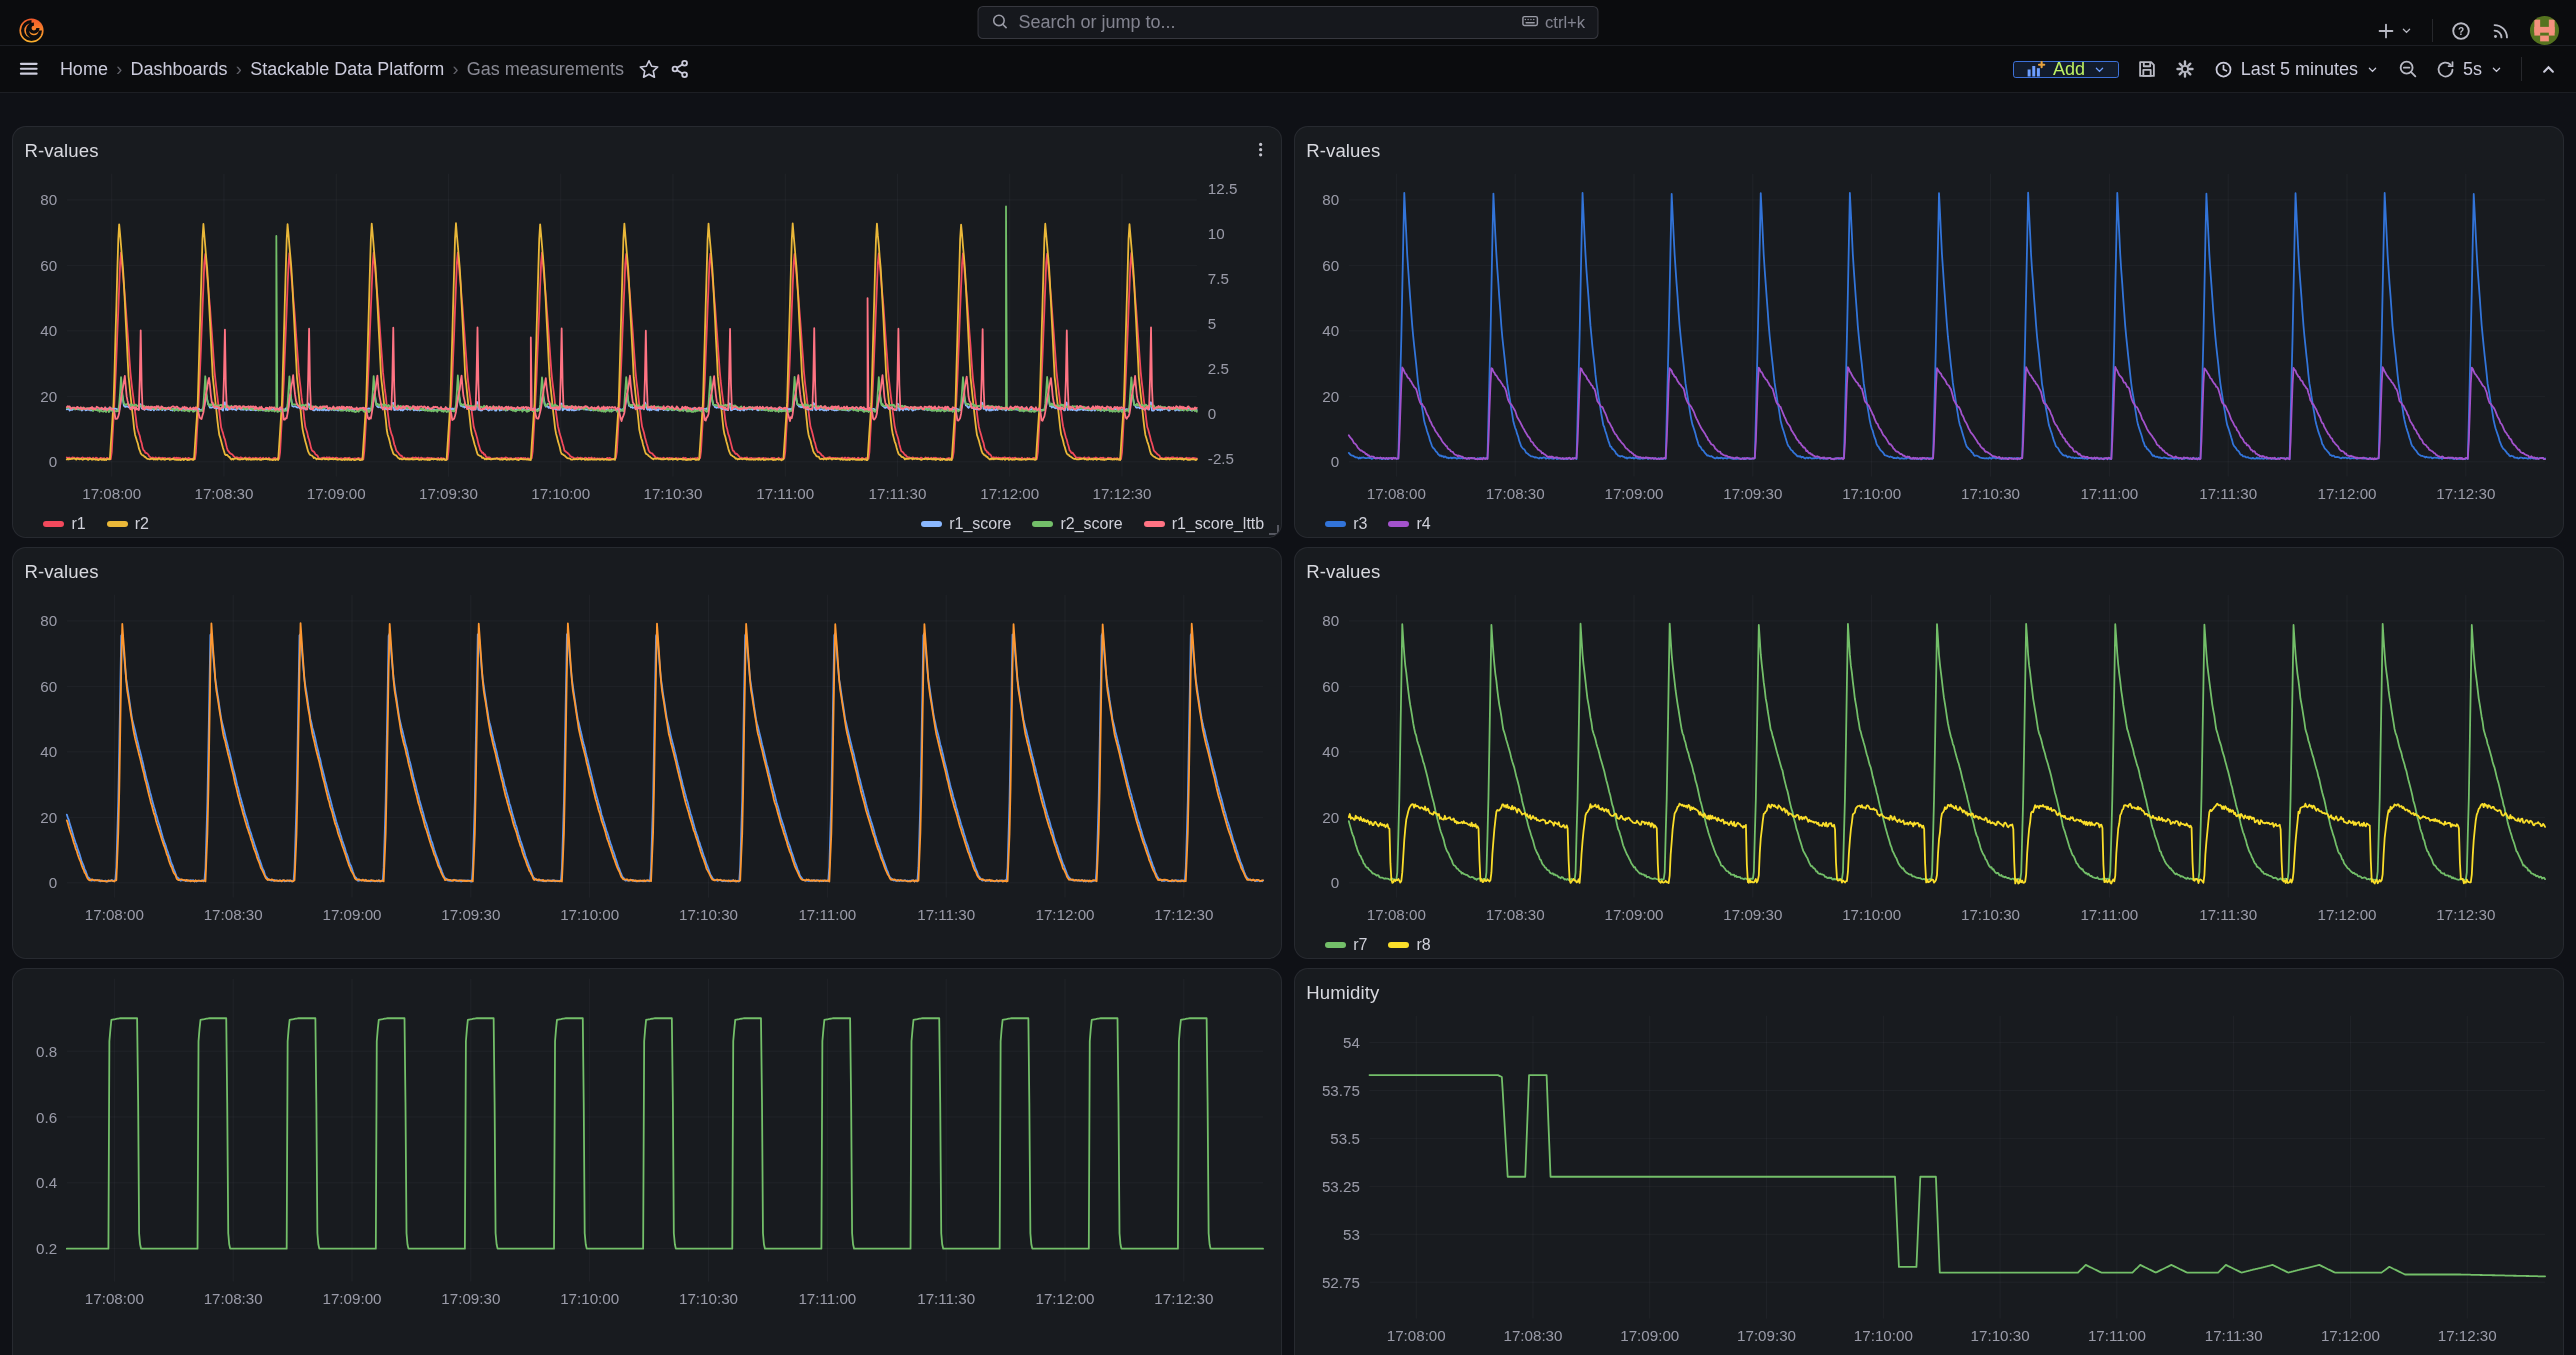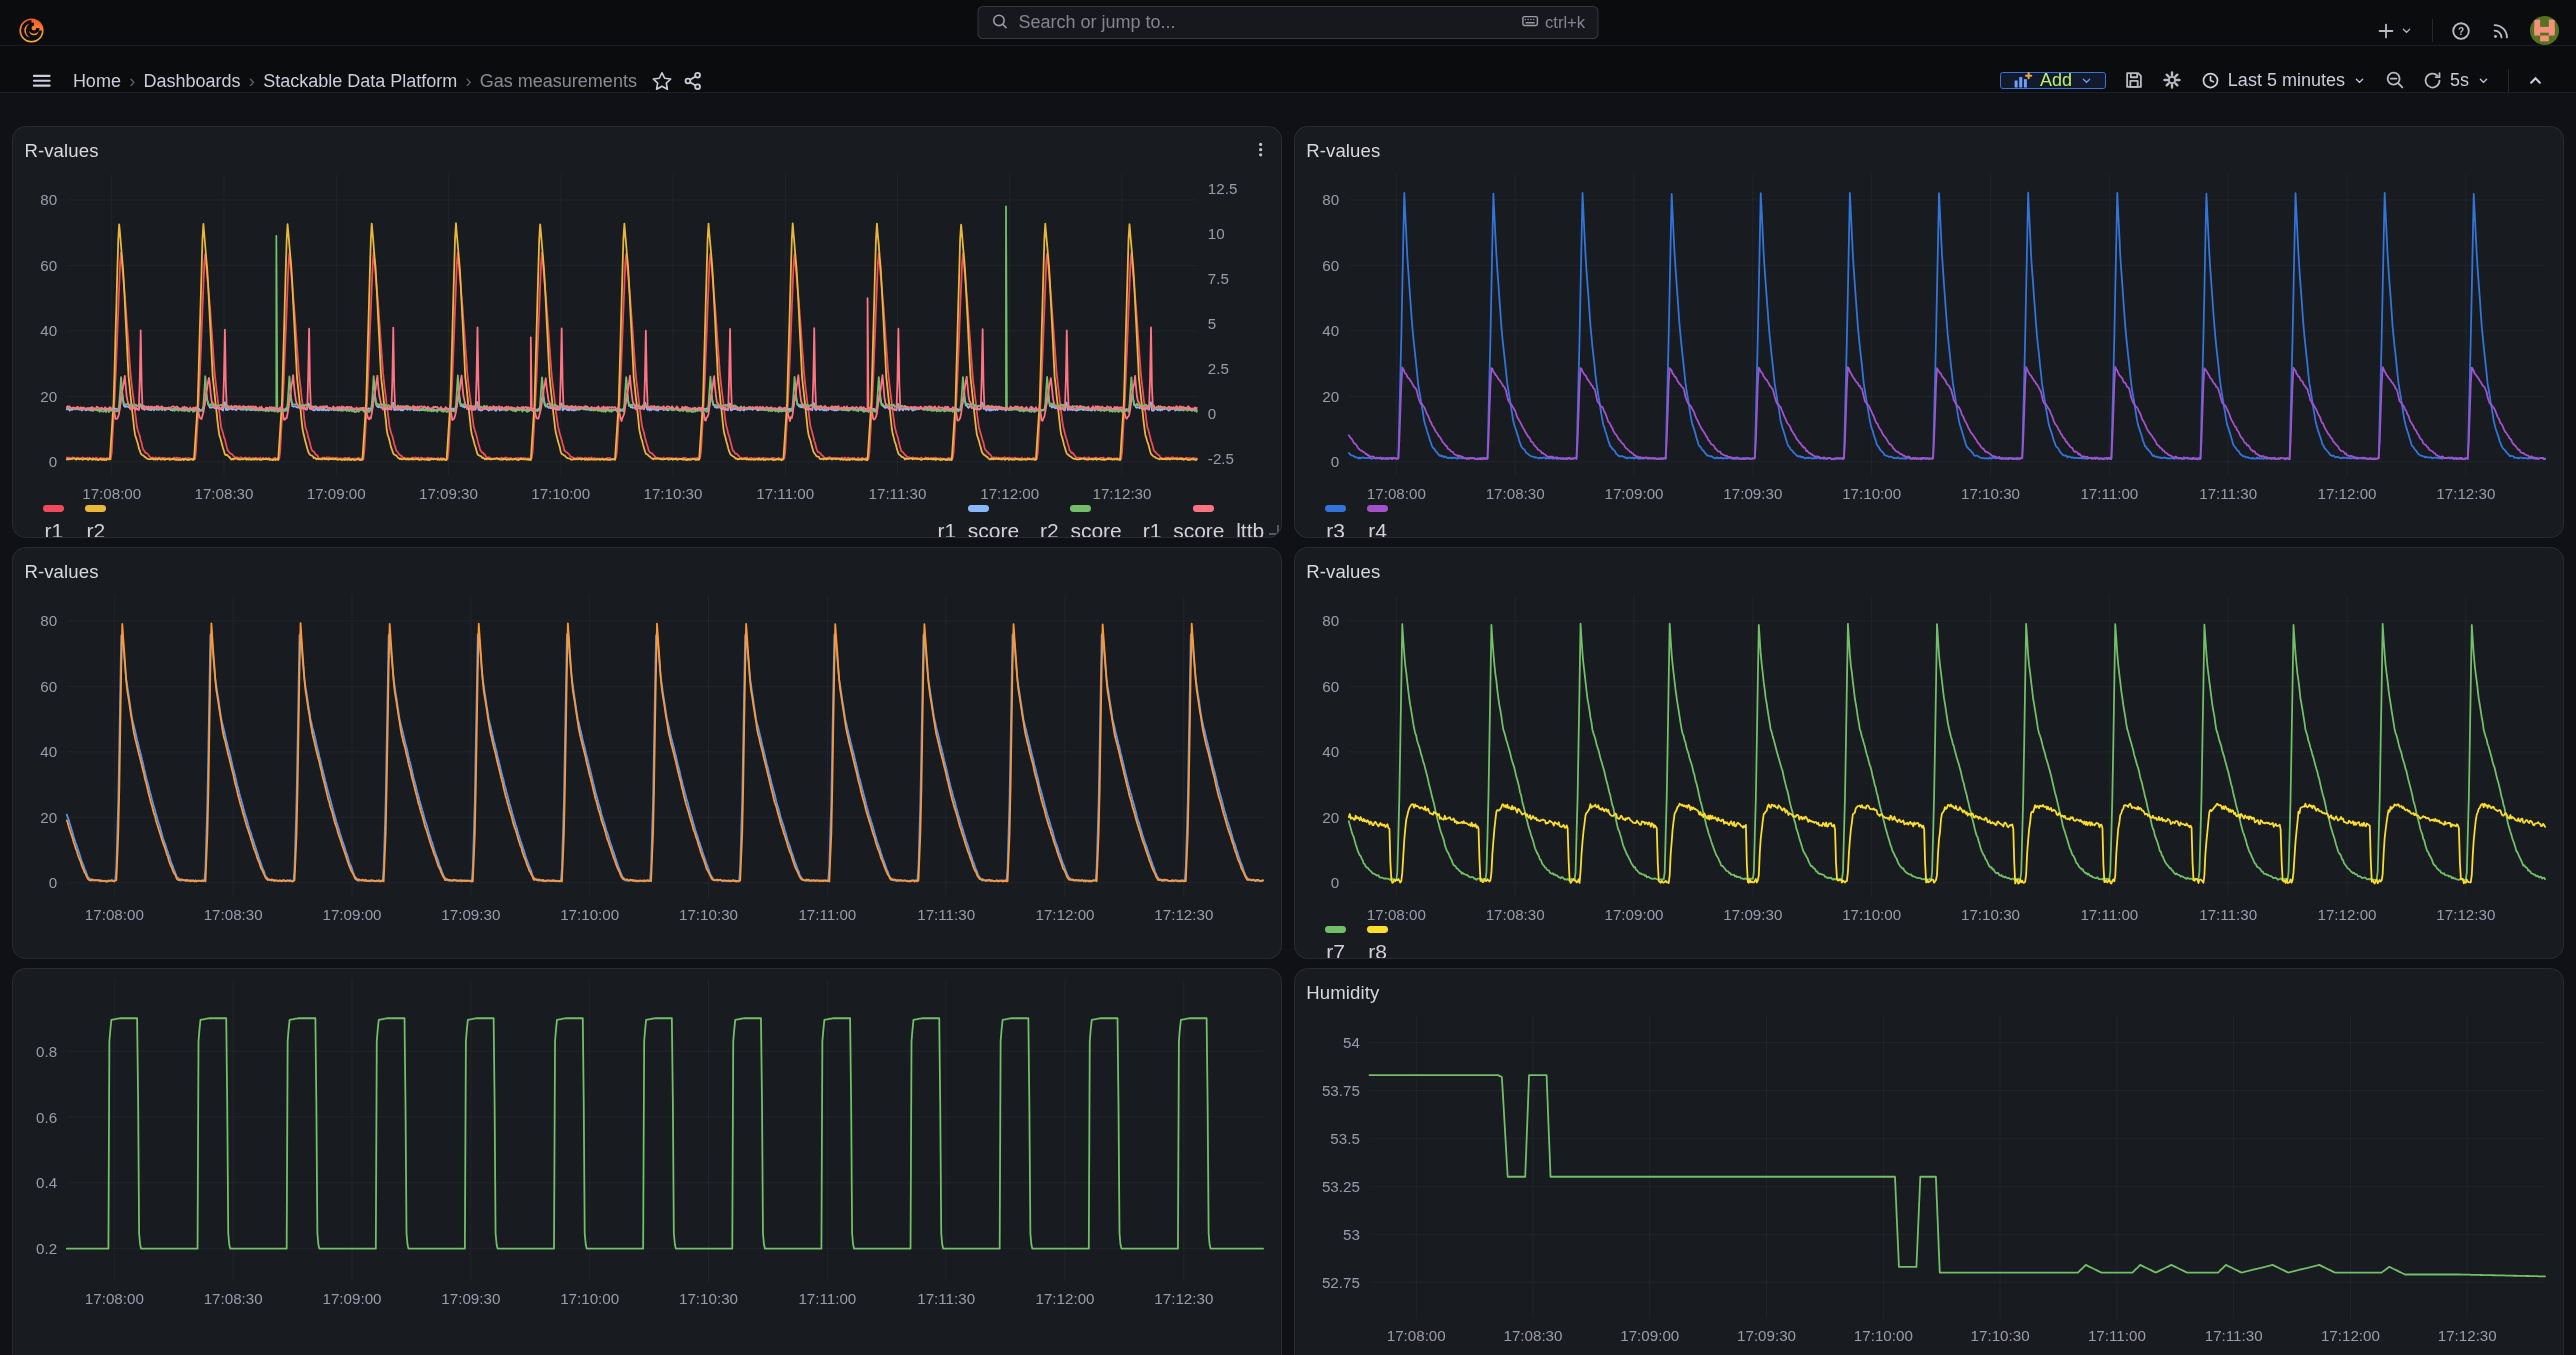--- a/index.html
+++ b/index.html
@@ -18,21 +18,21 @@
   .searchbox input::placeholder { color:rgba(204,204,220,0.6); }
   .kbd-hint { display:flex; align-items:center; gap:5.5px; color:rgba(204,204,220,0.6); font-size:16.6px; }
   .nav-right { margin-left:auto; display:flex; align-items:center; gap:18px; }
   .icon-btn { display:flex; align-items:center; justify-content:center; gap:1.4px;
     color:#b9bac4; cursor:pointer; background:none; border:none; }
   .divider-v { width:0.7px; height:23.5px; background:rgba(204,204,220,0.15); }
   .avatar { width:29px; height:29px; border-radius:50%; overflow:hidden; flex:none; }
 
   
   .toolbar { height:47px; background:#0b0c0e; border-bottom:0.7px solid #1d1f24;
-    display:flex; align-items:flex-end; padding:0 30px; gap:9.7px; }
+    display:flex; align-items:center; padding:0 17px; gap:9.7px; }
   .crumbs { display:flex; align-items:center; gap:8.3px; font-size:18px; margin-left:9.7px; }
   .crumb { color:#ccccdc; cursor:pointer; }
   .crumb.current { color:rgba(204,204,220,0.65); }
   .crumb-sep { color:rgba(204,204,220,0.45); font-size:18px; }
   .tb-right { margin-left:auto; display:flex; align-items:center; gap:16.6px; }
   .add-btn { display:flex; align-items:center; gap:7px; height:17px; padding:0 11px;
     border:0.7px solid #3d71d9; background:rgba(61,113,217,0.15); border-radius:2.8px;
     color:#bef264; font-size:18px; font-family:inherit; cursor:pointer; }
   .tb-text-btn { display:flex; align-items:center; gap:7px; color:#ccccdc;
     font-size:18px; background:none; border:none; font-family:inherit; cursor:pointer; }
@@ -44,22 +44,22 @@
     display:flex; flex-direction:column; position:relative; overflow:hidden; }
   .panel-header { flex:none; height:37px; display:flex; align-items:center;
     padding:11px 11px 0 11px; }
   .panel-title { font-size:18.6px; font-weight:500; color:#d8d9df; letter-spacing:0.1px; cursor:pointer; }
   .panel-menu { margin-left:auto; cursor:pointer; color:#c2c3cc; }
   .chart { flex:1 1 auto; min-height:0; }
   .chart svg { display:block; }
   .legend { flex:none; height:30px; display:flex; justify-content:space-between;
     padding:4.1px 16.6px 0 30px; }
   .lg-group { display:flex; align-items:center; gap:21px; }
-  .lg-item { display:flex; align-items:center; gap:7px; font-size:21px;
-    color:#d0d1da; cursor:pointer; white-space:nowrap;flex-direction:column; }
+  .lg-item { display:flex; align-items:center; gap:7px; font-size:16px;
+    color:#d0d1da; cursor:pointer; white-space:nowrap; }
   .lg-swatch { width:21px; height:6.2px; border-radius:3.4px; flex:none; }
   svg text { font-family:"Liberation Sans", sans-serif; }
   .resize-corner { position:absolute; right:2.1px; bottom:2.1px; width:9.7px; height:9.7px;
     border-right:2.1px solid rgba(204,204,220,0.35); border-bottom:2.1px solid rgba(204,204,220,0.35); }
 </style>
 </head>
 <body>
 
 <header class="topnav">
   <span class="logo">

